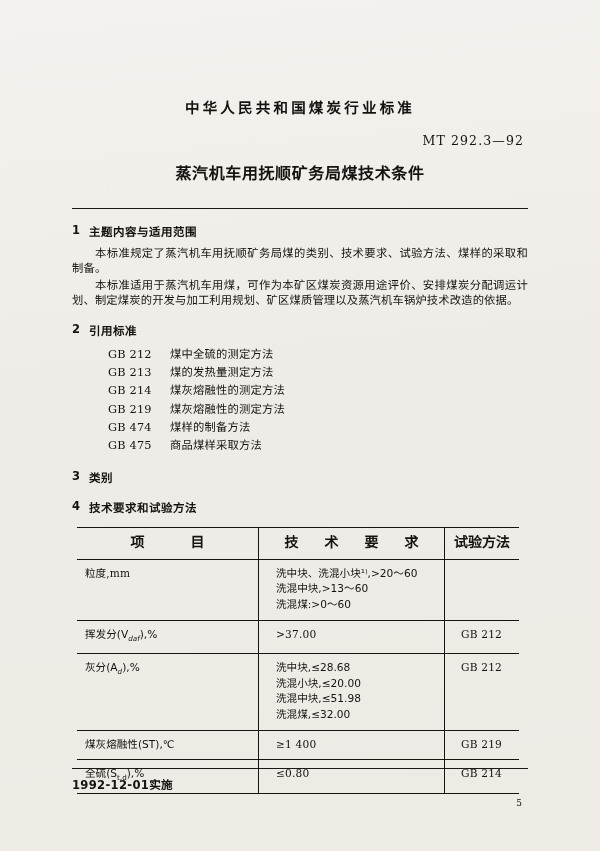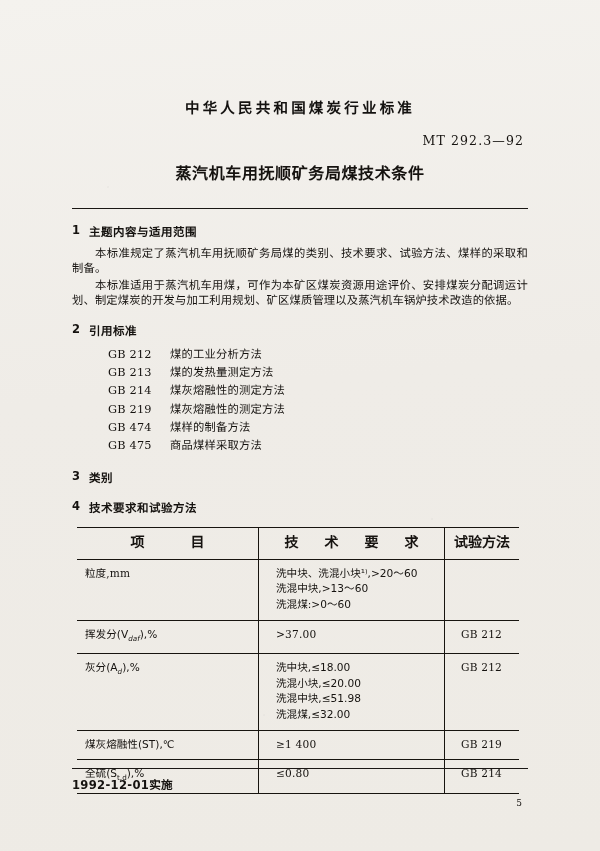--- a/index.html
+++ b/index.html
@@ -209,21 +209,21 @@
     </div>
 
     <div class="sec">
       <div class="sec-head">
         <span class="sec-num">2</span>
         <span>引用标准</span>
       </div>
       <div class="reflist">
         <div class="refrow">
           <span class="ref-code">GB 212</span>
-          <span class="ref-name">煤的工业分析方法</span>
+          <span class="ref-name">煤中全硫的测定方法</span>
         </div>
         <div class="refrow">
           <span class="ref-code">GB 213</span>
           <span class="ref-name">煤的发热量测定方法</span>
         </div>
         <div class="refrow">
           <span class="ref-code">GB 214</span>
           <span class="ref-name">煤灰熔融性的测定方法</span>
         </div>
         <div class="refrow">
@@ -291,21 +291,21 @@
             <div class="num">&gt;37.00</div>
           </td>
           <td class="c3 cellpad-r num">GB 212</td>
         </tr>
 
         <tr class="tl-mid">
           <td class="c1 cellpad-l">
             <span>灰分(A</span><i><sub>d</sub></i><span>),%</span>
           </td>
           <td class="c2 vl-l vl-r cellpad-m lines">
-            <div>洗中块,≤18.00</div>
+            <div>洗中块,≤28.68</div>
             <div>洗混小块,≤20.00</div>
             <div>洗混中块,≤51.98</div>
             <div>洗混煤,≤32.00</div>
           </td>
           <td class="c3 cellpad-r num">GB 212</td>
         </tr>
 
         <tr class="tl-mid">
           <td class="c1 cellpad-l">煤灰熔融性(ST),℃</td>
           <td class="c2 vl-l vl-r cellpad-m lines">

